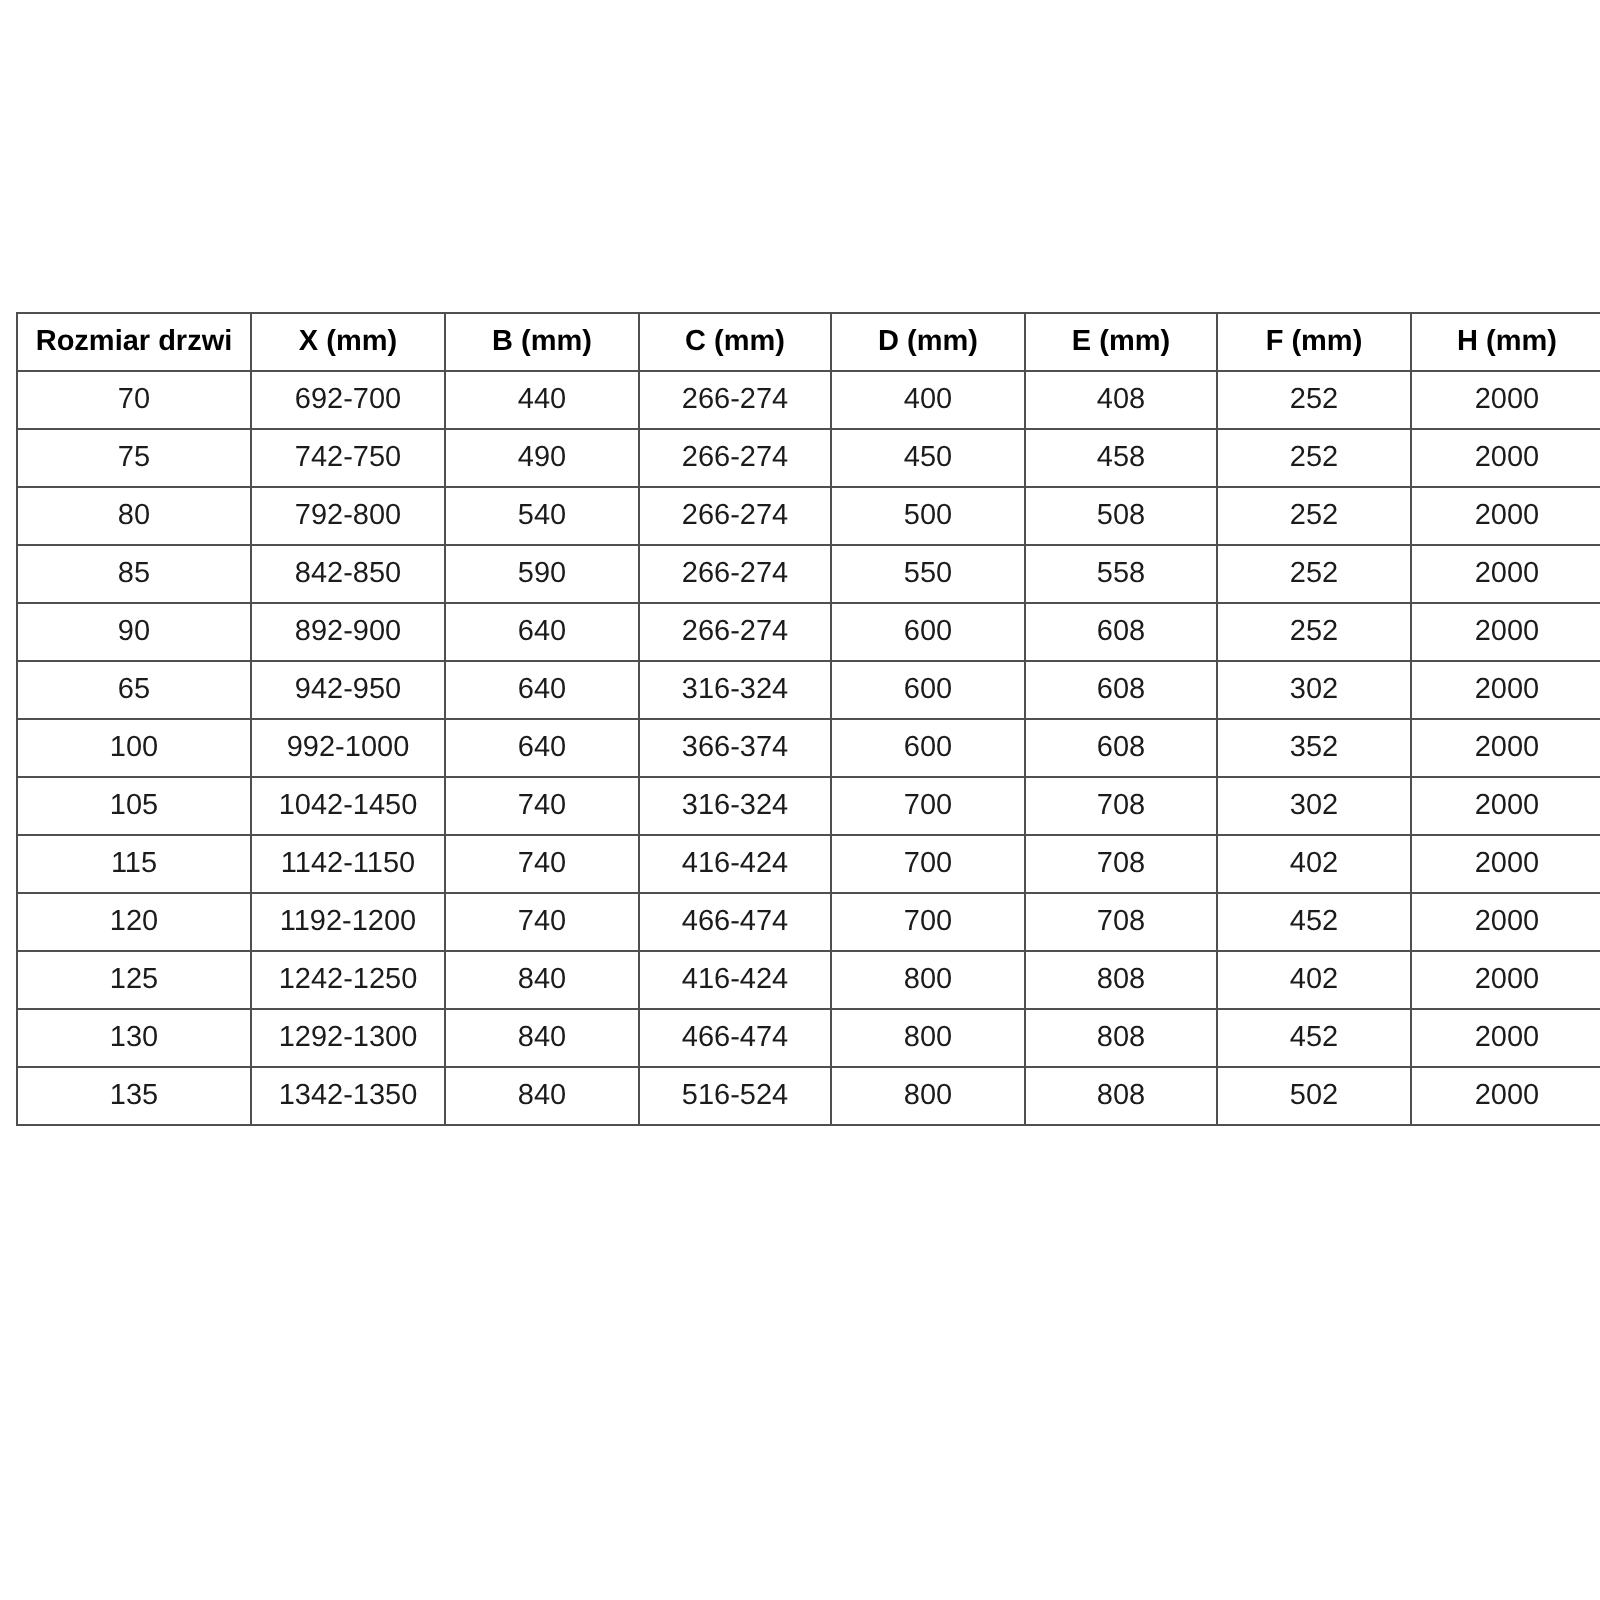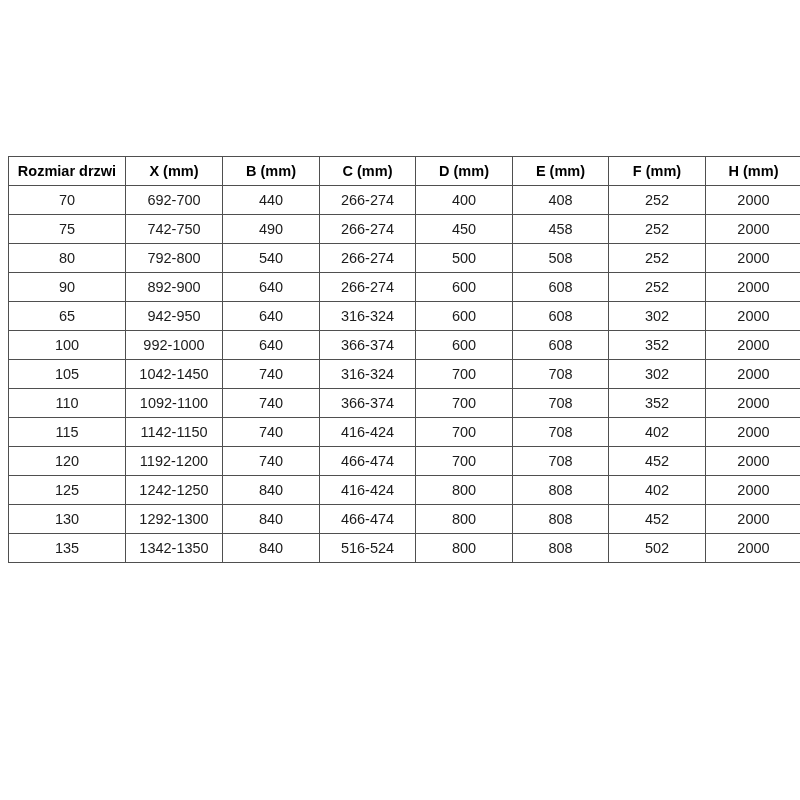--- a/index.html
+++ b/index.html
@@ -99,20 +99,30 @@
           <td>80</td>
           <td>792-800</td>
           <td>540</td>
           <td>266-274</td>
           <td>500</td>
           <td>508</td>
           <td>252</td>
           <td>2000</td>
         </tr>
         <tr>
+          <td>85</td>
+          <td>842-850</td>
+          <td>590</td>
+          <td>266-274</td>
+          <td>550</td>
+          <td>558</td>
+          <td>252</td>
+          <td>2000</td>
+        </tr>
+        <tr>
           <td>90</td>
           <td>892-900</td>
           <td>640</td>
           <td>266-274</td>
           <td>600</td>
           <td>608</td>
           <td>252</td>
           <td>2000</td>
         </tr>
         <tr>
@@ -139,30 +149,20 @@
           <td>105</td>
           <td>1042-1450</td>
           <td>740</td>
           <td>316-324</td>
           <td>700</td>
           <td>708</td>
           <td>302</td>
           <td>2000</td>
         </tr>
         <tr>
-          <td>110</td>
-          <td>1092-1100</td>
-          <td>740</td>
-          <td>366-374</td>
-          <td>700</td>
-          <td>708</td>
-          <td>352</td>
-          <td>2000</td>
-        </tr>
-        <tr>
           <td>115</td>
           <td>1142-1150</td>
           <td>740</td>
           <td>416-424</td>
           <td>700</td>
           <td>708</td>
           <td>402</td>
           <td>2000</td>
         </tr>
         <tr>

